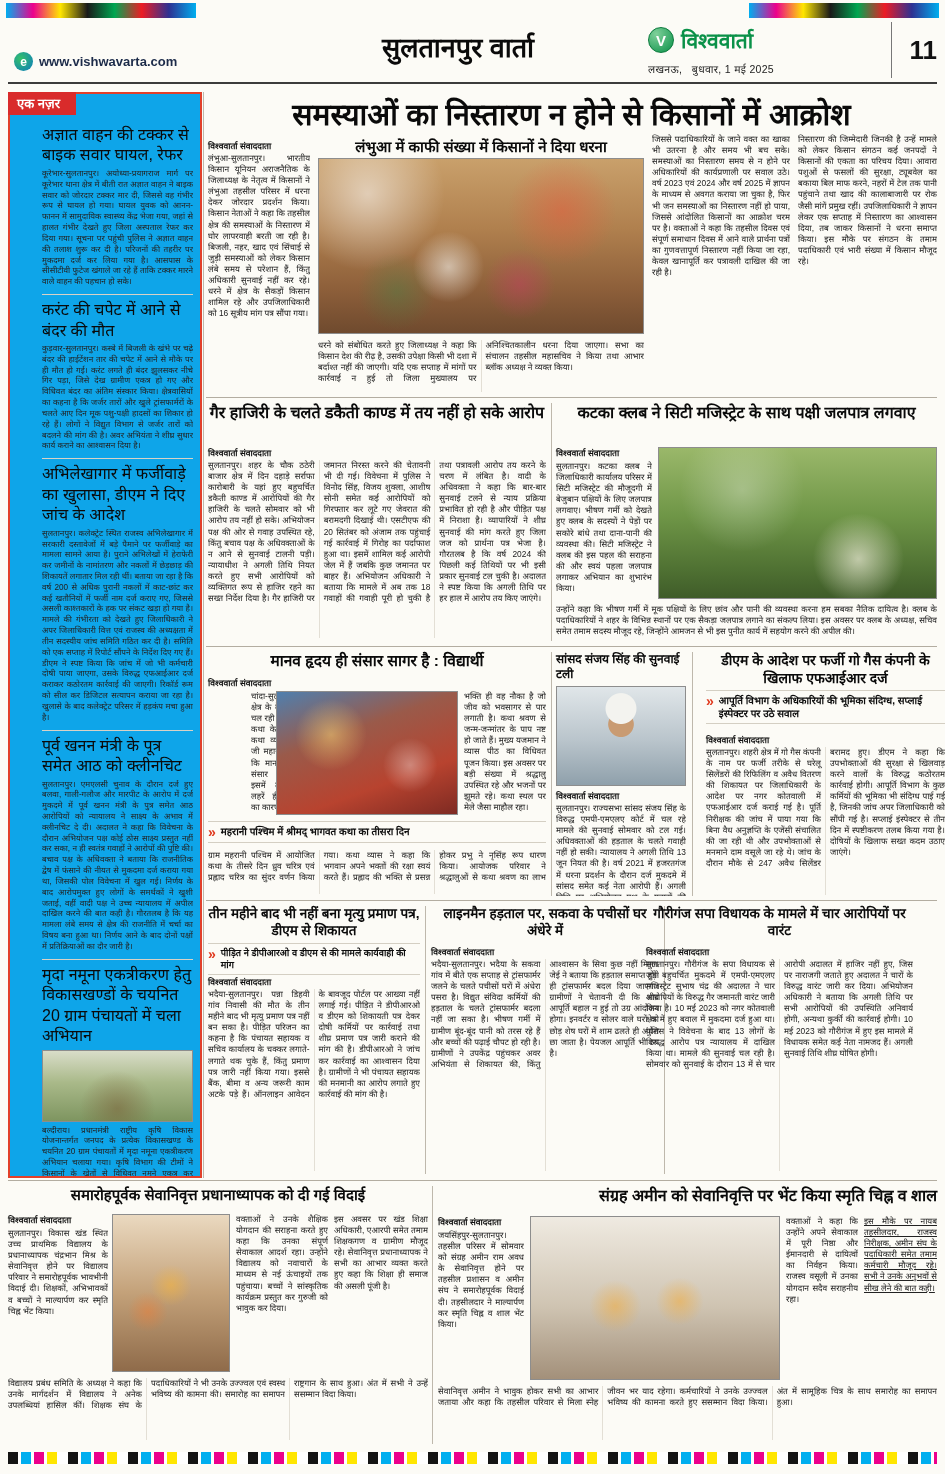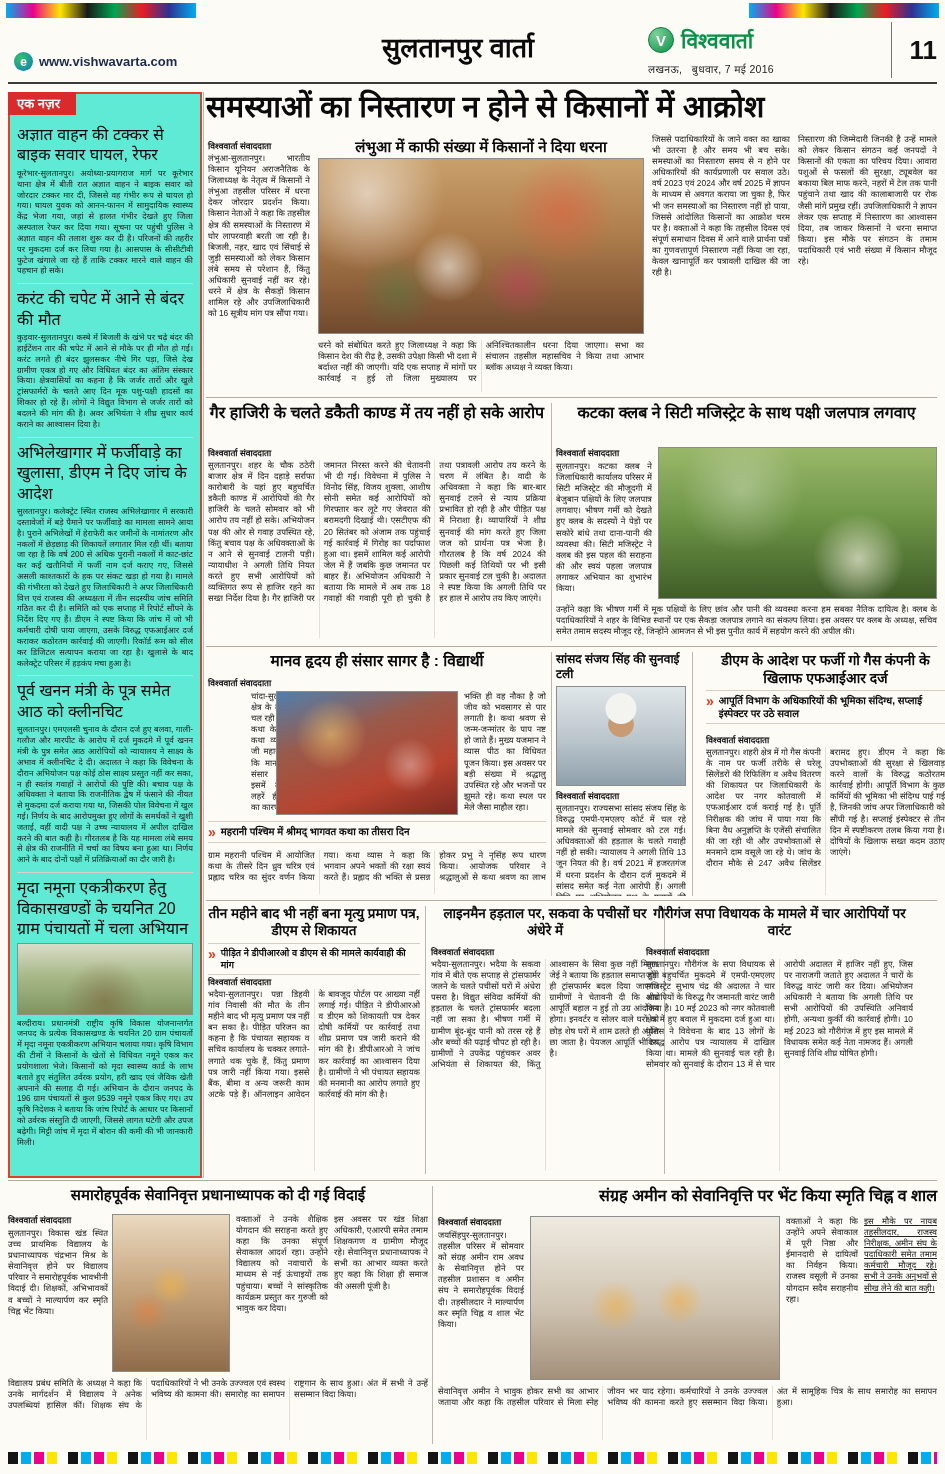--- a/index.html
+++ b/index.html
@@ -1,21 +1,21 @@
 <!DOCTYPE html>
 <html><head>
 <meta charset="utf-8">
 <style>
   * { margin:0; padding:0; box-sizing:border-box; }
   html,body { background:#e6e6e6; }
   body { font-family:"Liberation Sans","DejaVu Sans",sans-serif; }
   .page { position:relative; width:945px; height:1474px; margin:0 auto; background:#fcfbf6; overflow:hidden; color:#161616; }
   .abs { position:absolute; }
   .headline { font-weight:bold; color:#0a0a0a; }
-  .h-lead { font-size:30px; line-height:1.1; text-align:left; }
+  .h-lead { font-size:30px; line-height:1.1; text-align:center;margin-top:8px; }
   .h-sub  { font-size:15px; text-align:center; }
   .h-lg   { font-size:16px; line-height:1.22; text-align:center; }
   .h-md   { font-size:13.5px; line-height:1.25; text-align:center; }
   .h-sm   { font-size:12px; line-height:1.25; text-align:left; }
   .body-text { font-size:8.4px; line-height:1.32; text-align:justify; color:#222; overflow:hidden; }
   .byline { font-size:8.6px; font-weight:bold; color:#111; margin-bottom:2px; }
   .cols2 { column-count:2; column-gap:9px; column-rule:1px solid #e3dfd5; }
   .cols3 { column-count:3; column-gap:9px; column-rule:1px solid #e3dfd5; }
   .photo { border:1px solid #8d8d8d; }
   .photo-lead { background:
@@ -50,21 +50,21 @@
      linear-gradient(180deg,#efeae1 0%,#cfc4b2 55%,#a3907a 100%); }
   .pq { display:flex; gap:5px; align-items:flex-start; font-weight:bold; font-size:10px; line-height:1.3; color:#0d0d0d;
         border-top:1px solid #d4cfc3; border-bottom:1px solid #d4cfc3; padding:3px 0; }
   .pq-arrow { color:#e03a1f; font-size:14px; line-height:1; font-weight:bold; }
   .vline { position:absolute; width:1px; background:#beb8ac; }
   .hline { position:absolute; height:1px; background:#b3ada1; }
   .colorbar-top { background:linear-gradient(90deg,#00aeef,#ec008c,#ffe600,#1a1a1a,#00a651,#ec1c24,#2e3192,#00aeef); }
   .colorbar-h { background:repeating-linear-gradient(90deg,
      #141414 0 10px,#fff 10px 13px,#00aeef 13px 23px,#fff 23px 26px,
      #ec008c 26px 36px,#fff 36px 39px,#ffe600 39px 49px,#fff 49px 60px); }
-  .sidebar { border:2px solid #e2402a; background:#5eead4; }
+  .sidebar { border:2px solid #e2402a; background:#0ea5e9;padding-left:25px; }
   .sb-tab { position:absolute; top:-2px; left:-2px; background:#d92b2b; color:#fff; font-weight:bold;
             font-size:13px; padding:2px 16px 3px 9px; }
   .sb-inner { padding:26px 7px 6px; height:100%; overflow:hidden; }
   .sb-item { border-bottom:1px solid #d8d2c6; padding:5px 0 6px; }
   .sb-item:last-child { border-bottom:none; }
   .sb-head { font-size:16px; line-height:1.28; margin-bottom:3px; font-weight:normal; color:#0a0a0a; }
   .sb-body { font-size:8.2px; }
   .sb-photo { width:100%; height:72px; margin:3px 0 4px; }
   .globe { display:inline-flex; width:19px; height:19px; border-radius:50%; color:#fff; font-weight:bold;
            font-size:12px; align-items:center; justify-content:center;
@@ -89,21 +89,21 @@
   <header class="abs" style="left:8px;top:20px;width:929px;height:60px;">
     <div style="position:absolute;left:6px;top:32px;display:flex;align-items:center;gap:6px;">
       <span class="globe">e</span>
       <span class="site-url">www.vishwavarta.com</span>
     </div>
     <div class="section-title" style="position:absolute;left:250px;top:8px;width:400px;text-align:center;">सुलतानपुर वार्ता</div>
     <div style="position:absolute;left:640px;top:6px;display:flex;align-items:center;gap:7px;">
       <span class="brand-logo">V</span>
       <span class="brand-name">विश्ववार्ता</span>
     </div>
-    <div class="edition" style="position:absolute;left:640px;top:42px;width:240px;white-space:pre;">लखनऊ,   बुधवार, 7 मई 2016</div>
+    <div class="edition" style="position:absolute;left:640px;top:42px;width:240px;white-space:pre;">लखनऊ,   बुधवार, 1 मई 2025</div>
     <div style="position:absolute;right:0;top:2px;height:56px;display:flex;align-items:center;border-left:1px solid #777;padding-left:18px;">
       <span class="pageno">11</span>
     </div>
   </header>
   <div class="abs" style="left:8px;top:82px;width:929px;height:2px;background:#3c3c3c;"></div>
 
   <aside class="abs sidebar" style="left:8px;top:92px;width:194px;height:1086px;">
     <div class="sb-tab">एक नज़र</div>
     <div class="sb-inner">
       <article class="sb-item">

